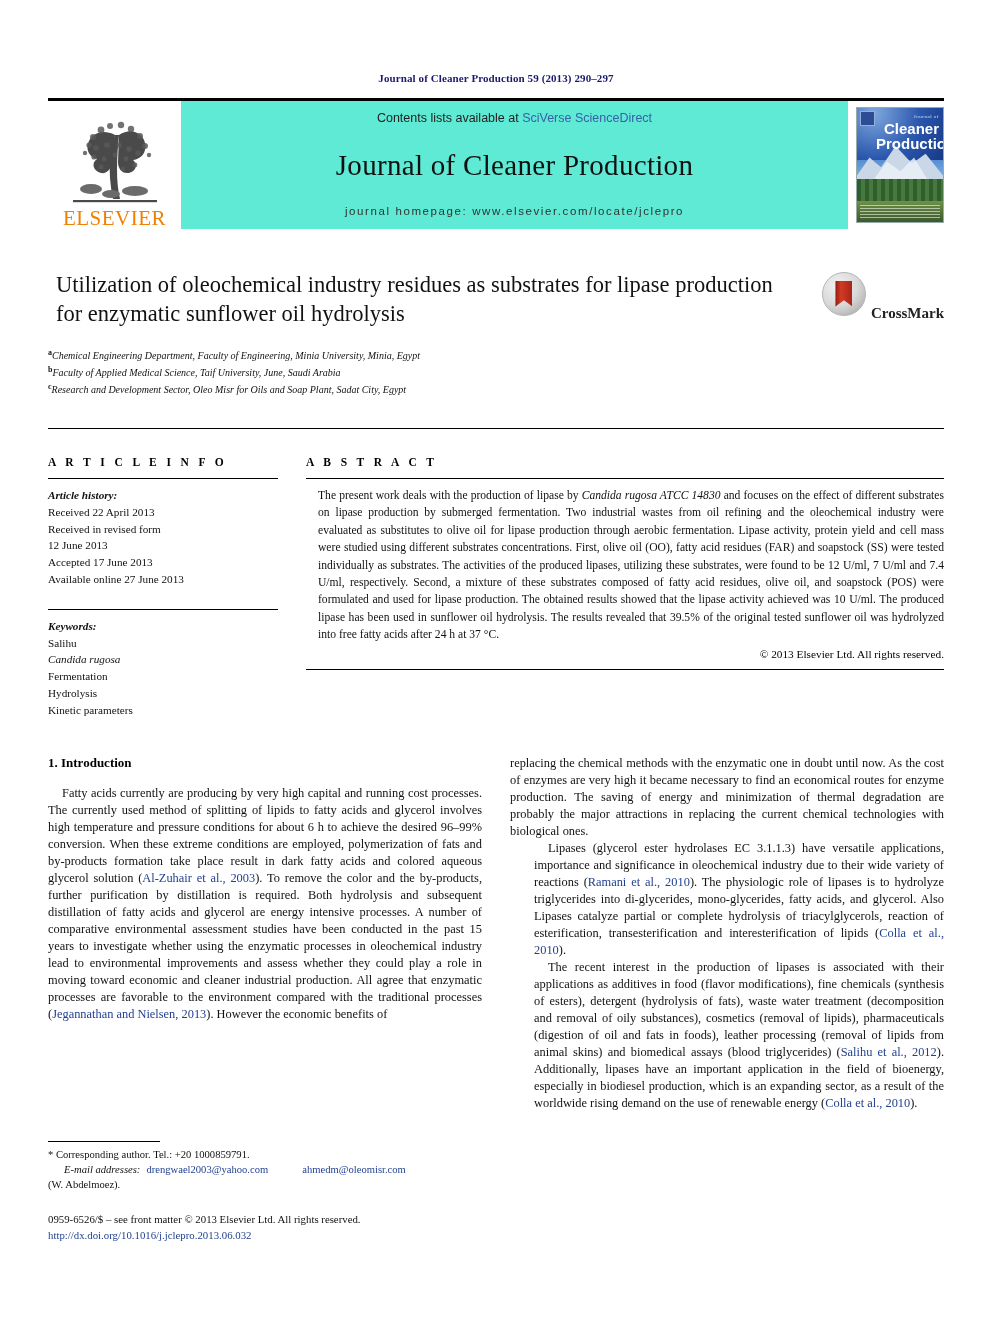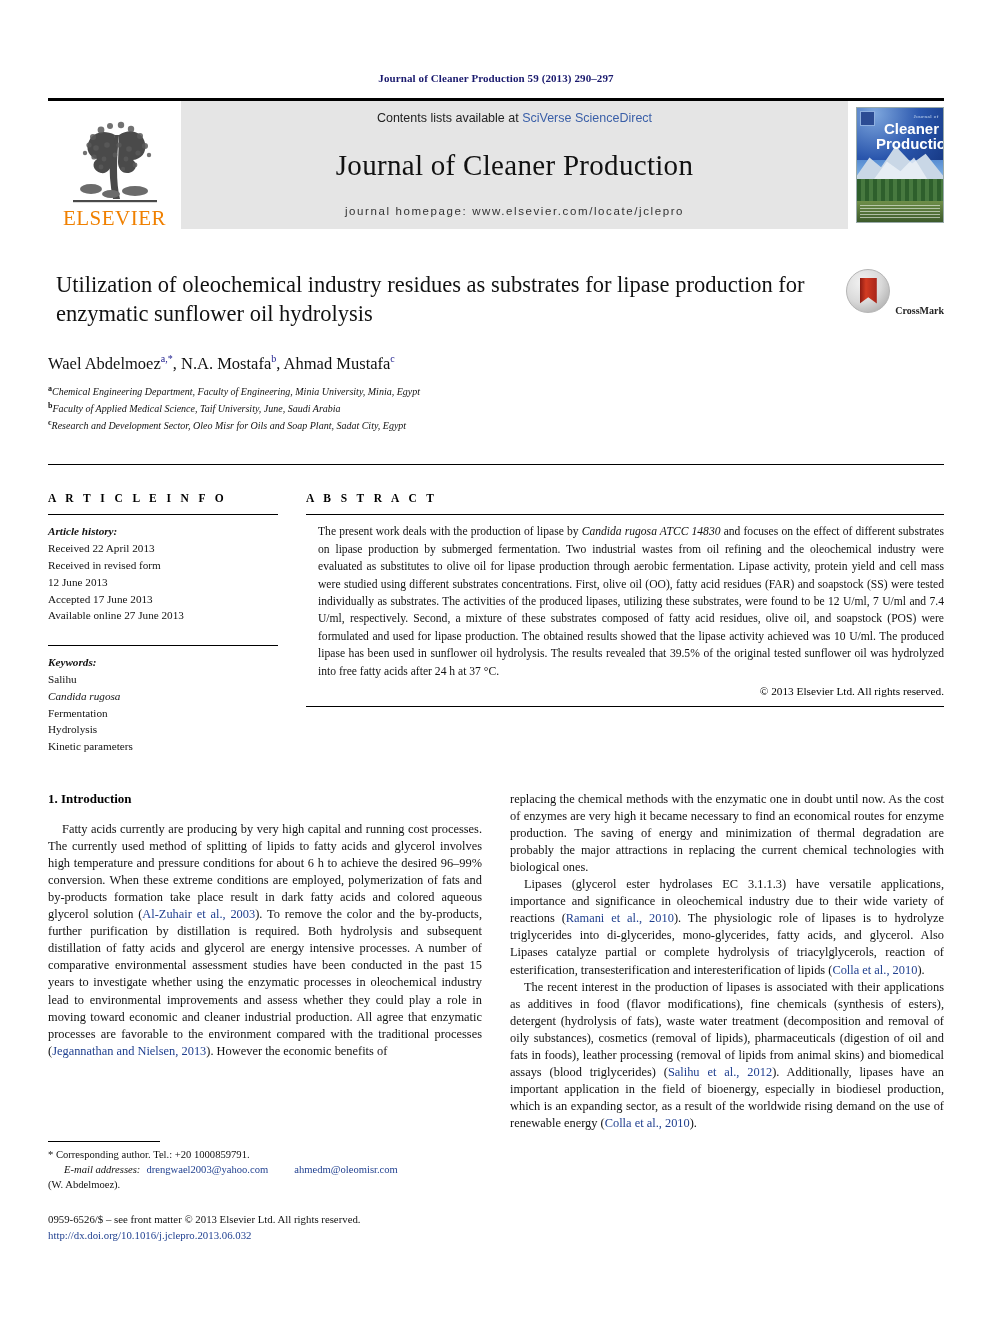--- a/index.html
+++ b/index.html
@@ -55,21 +55,21 @@
   .elsevier-word {
     font-family: "Liberation Serif", serif;
     font-size: 21px;
     color: #f08000;
     letter-spacing: 0.5px;
     line-height: 1;
     margin-top: 1px;
   }
   .masthead-center {
     flex: 1 1 auto;
-    background: #e5e5e5;
+    background: #5eead4;
     display: flex;
     flex-direction: column;
     align-items: center;
     justify-content: space-between;
     padding: 10px 0 12px 0;
   }
   .contents-line {
     font-family: "Liberation Sans", sans-serif;
     font-size: 12.5px;
     color: #222;
@@ -166,21 +166,21 @@
     border: 1px solid #b5b5b5;
     display:flex; align-items:center; justify-content:center;
   }
   .cm-inner {
     width: 17px; height: 26px;
     background: linear-gradient(90deg,#8d1b12 0%, #d23b22 35%, #a8251a 100%);
     clip-path: polygon(0 0, 100% 0, 100% 100%, 50% 76%, 0 100%);
   }
   .cm-word {
     font-family:"Liberation Serif", serif;
-    font-size: 10px; font-weight: bold; color:#222;margin-top:40px;
+    font-size: 15px; font-weight: bold; color:#222;margin-top:40px;
   }
   .authors {
     margin-top: 16px;
     font-family: "Liberation Serif", serif;
     font-size: 16.5px;
     color: #111;
   }
   .authors sup { font-size: 10px; color:#1a1a8c; }
   .affiliations {
     margin-top: 10px;
@@ -256,42 +256,42 @@
   .para {
     font-family: "Liberation Serif", serif;
     font-size: 12.4px;
     line-height: 1.375;
     text-align: justify;
     text-indent: 14px;
     margin: 0;
     color: #111;
     hyphens: auto;
   }
-  .para + .para { margin-top: 0; }
+  .para + .para { margin-top: 0; margin-left: 24px; }
   .para.cont { text-indent: 0; }
   .cite { color: #1f3f8f; }
 
   
   .footnote {
     position: absolute;
     left: 48px;
     top: 1141px;
     width: 436px;
   }
   .fn-rule { width: 112px; border-top: 0.9px solid #000; margin-bottom: 5px; }
   .fn-text {
     font-family: "Liberation Serif", serif;
     font-size: 10.6px;
     line-height: 1.42;
     color:#111;
   }
   .fn-text .em-label { font-style: italic; }
   .fn-mail { color:#1f3f8f; }
   .fn-line2 { display: flex; gap: 6px; padding-left: 16px; }
-  .fn-line2 .spread { display:flex; gap:26px; }
+  .fn-line2 .spread { display:flex; gap:34px; }
 
   
   .foot {
     position: absolute;
     left: 48px;
     top: 1212px;
     width: 460px;
     font-family: "Liberation Serif", serif;
     font-size: 10.8px;
     line-height: 1.45;
@@ -380,21 +380,20 @@
       <h1 class="paper-title">Utilization of oleochemical industry residues as substrates for lipase production for enzymatic sunflower oil hydrolysis</h1>
     </div>
     <div class="crossmark">
       <div class="cm-badge">
         <div class="cm-inner"></div>
       </div>
       <div class="cm-word">CrossMark</div>
     </div>
   </div>
 
-  <div class="authors">Wael Abdelmoez<sup>a,*</sup>, N.A. Mostafa<sup>b</sup>, Ahmad Mustafa<sup>c</sup></div>
 
   <div class="affiliations">
     <div><sup>a</sup><span>Chemical Engineering Department, Faculty of Engineering, Minia University, Minia, Egypt</span></div>
     <div><sup>b</sup><span>Faculty of Applied Medical Science, Taif University, June, Saudi Arabia</span></div>
     <div><sup>c</sup><span>Research and Development Sector, Oleo Misr for Oils and Soap Plant, Sadat City, Egypt</span></div>
   </div>
 
   <div class="info-abstract">
 
     <div class="col-info">

